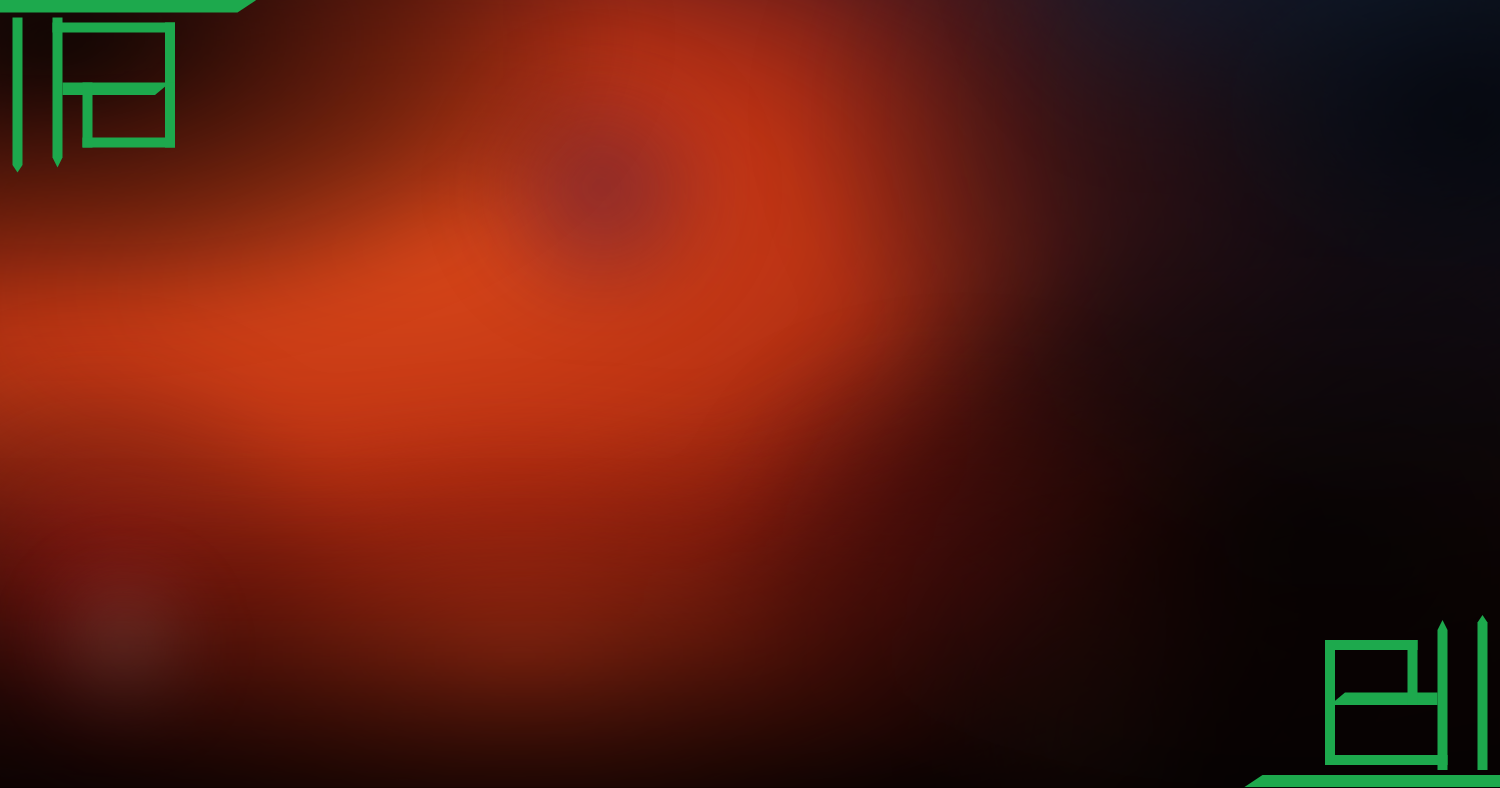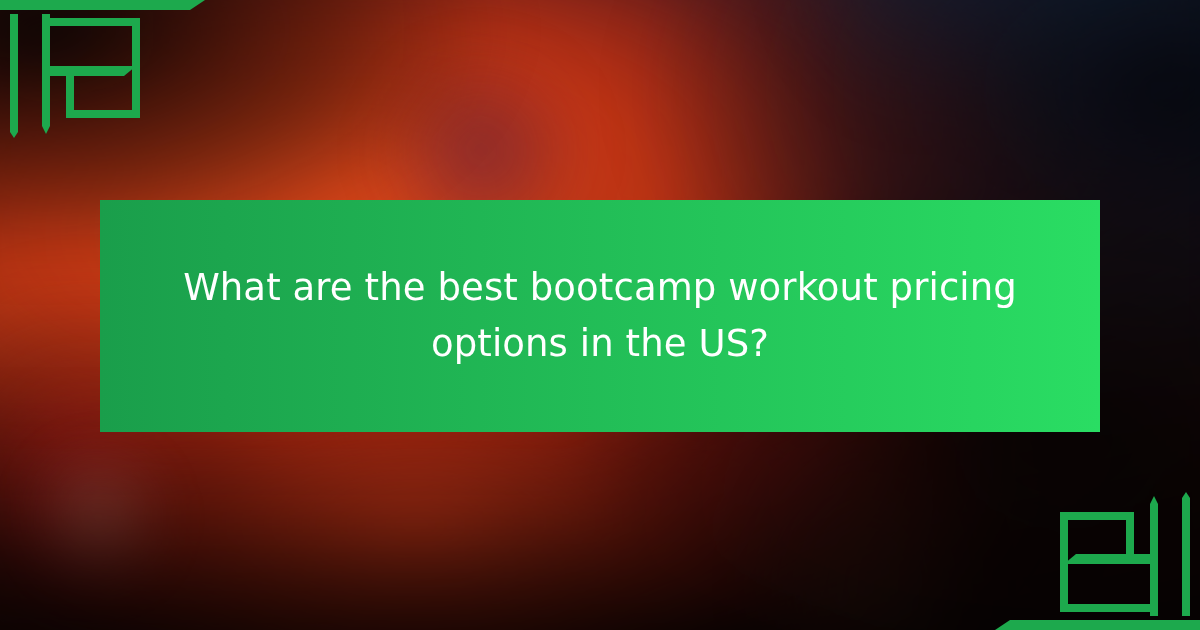--- a/index.html
+++ b/index.html
@@ -142,17 +142,14 @@
         <path d="M42 18 H140 V26 H42 Z" fill="#1DA94D"></path>
         <path d="M132 18 H140 V74 H132 Z" fill="#1DA94D"></path>
         <path d="M50 66 H136 L124 76 H50 Z" fill="#1DA94D"></path>
         <path d="M66 66 H74 V118 H66 Z" fill="#1DA94D"></path>
         <path d="M66 110 H140 V118 H66 Z" fill="#1DA94D"></path>
         <path d="M132 66 H140 V118 H132 Z" fill="#1DA94D"></path>
       </g>
     </svg>
   </div>
 
-  <div class="banner" id="headline-banner" style="background: linear-gradient(90deg, rgb(26, 158, 75) 0%, rgb(42, 221, 99) 100%);">
-    <h1 class="banner-title" style="color: rgb(255, 255, 255);">What are the best bootcamp workout pricing options in the US?</h1>
-  </div>
 
 </div>
 
 </body></html>

